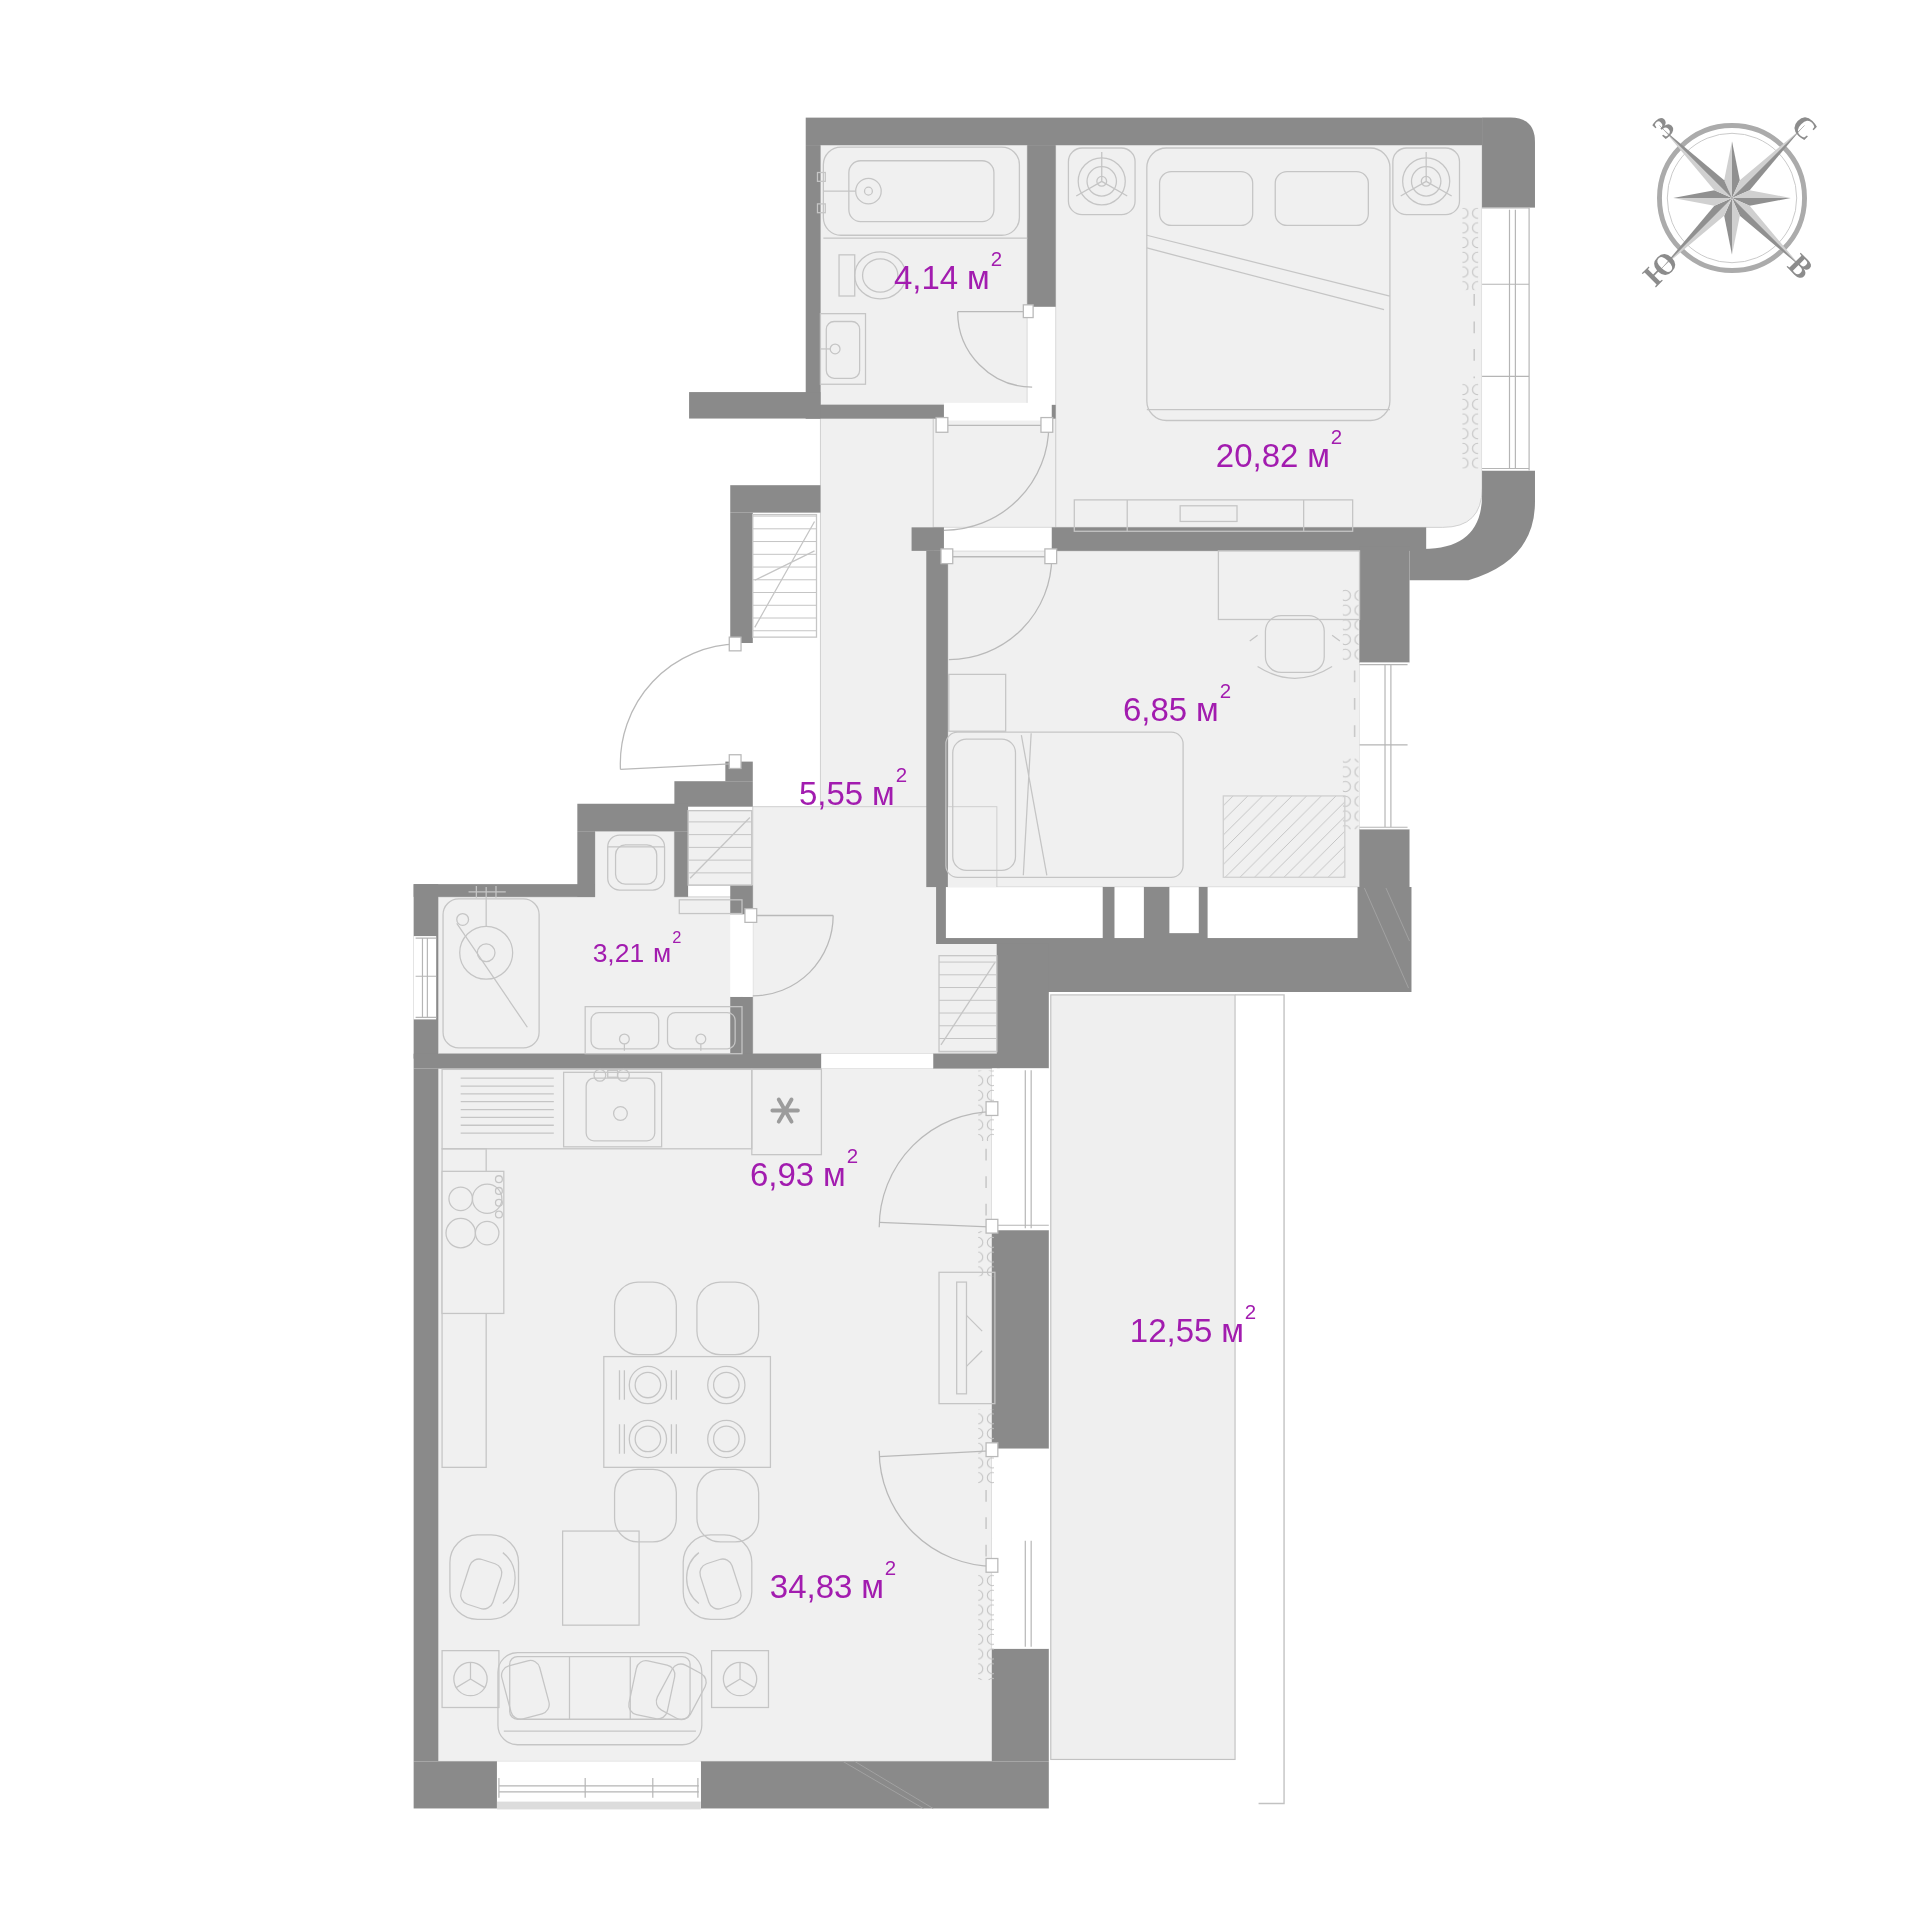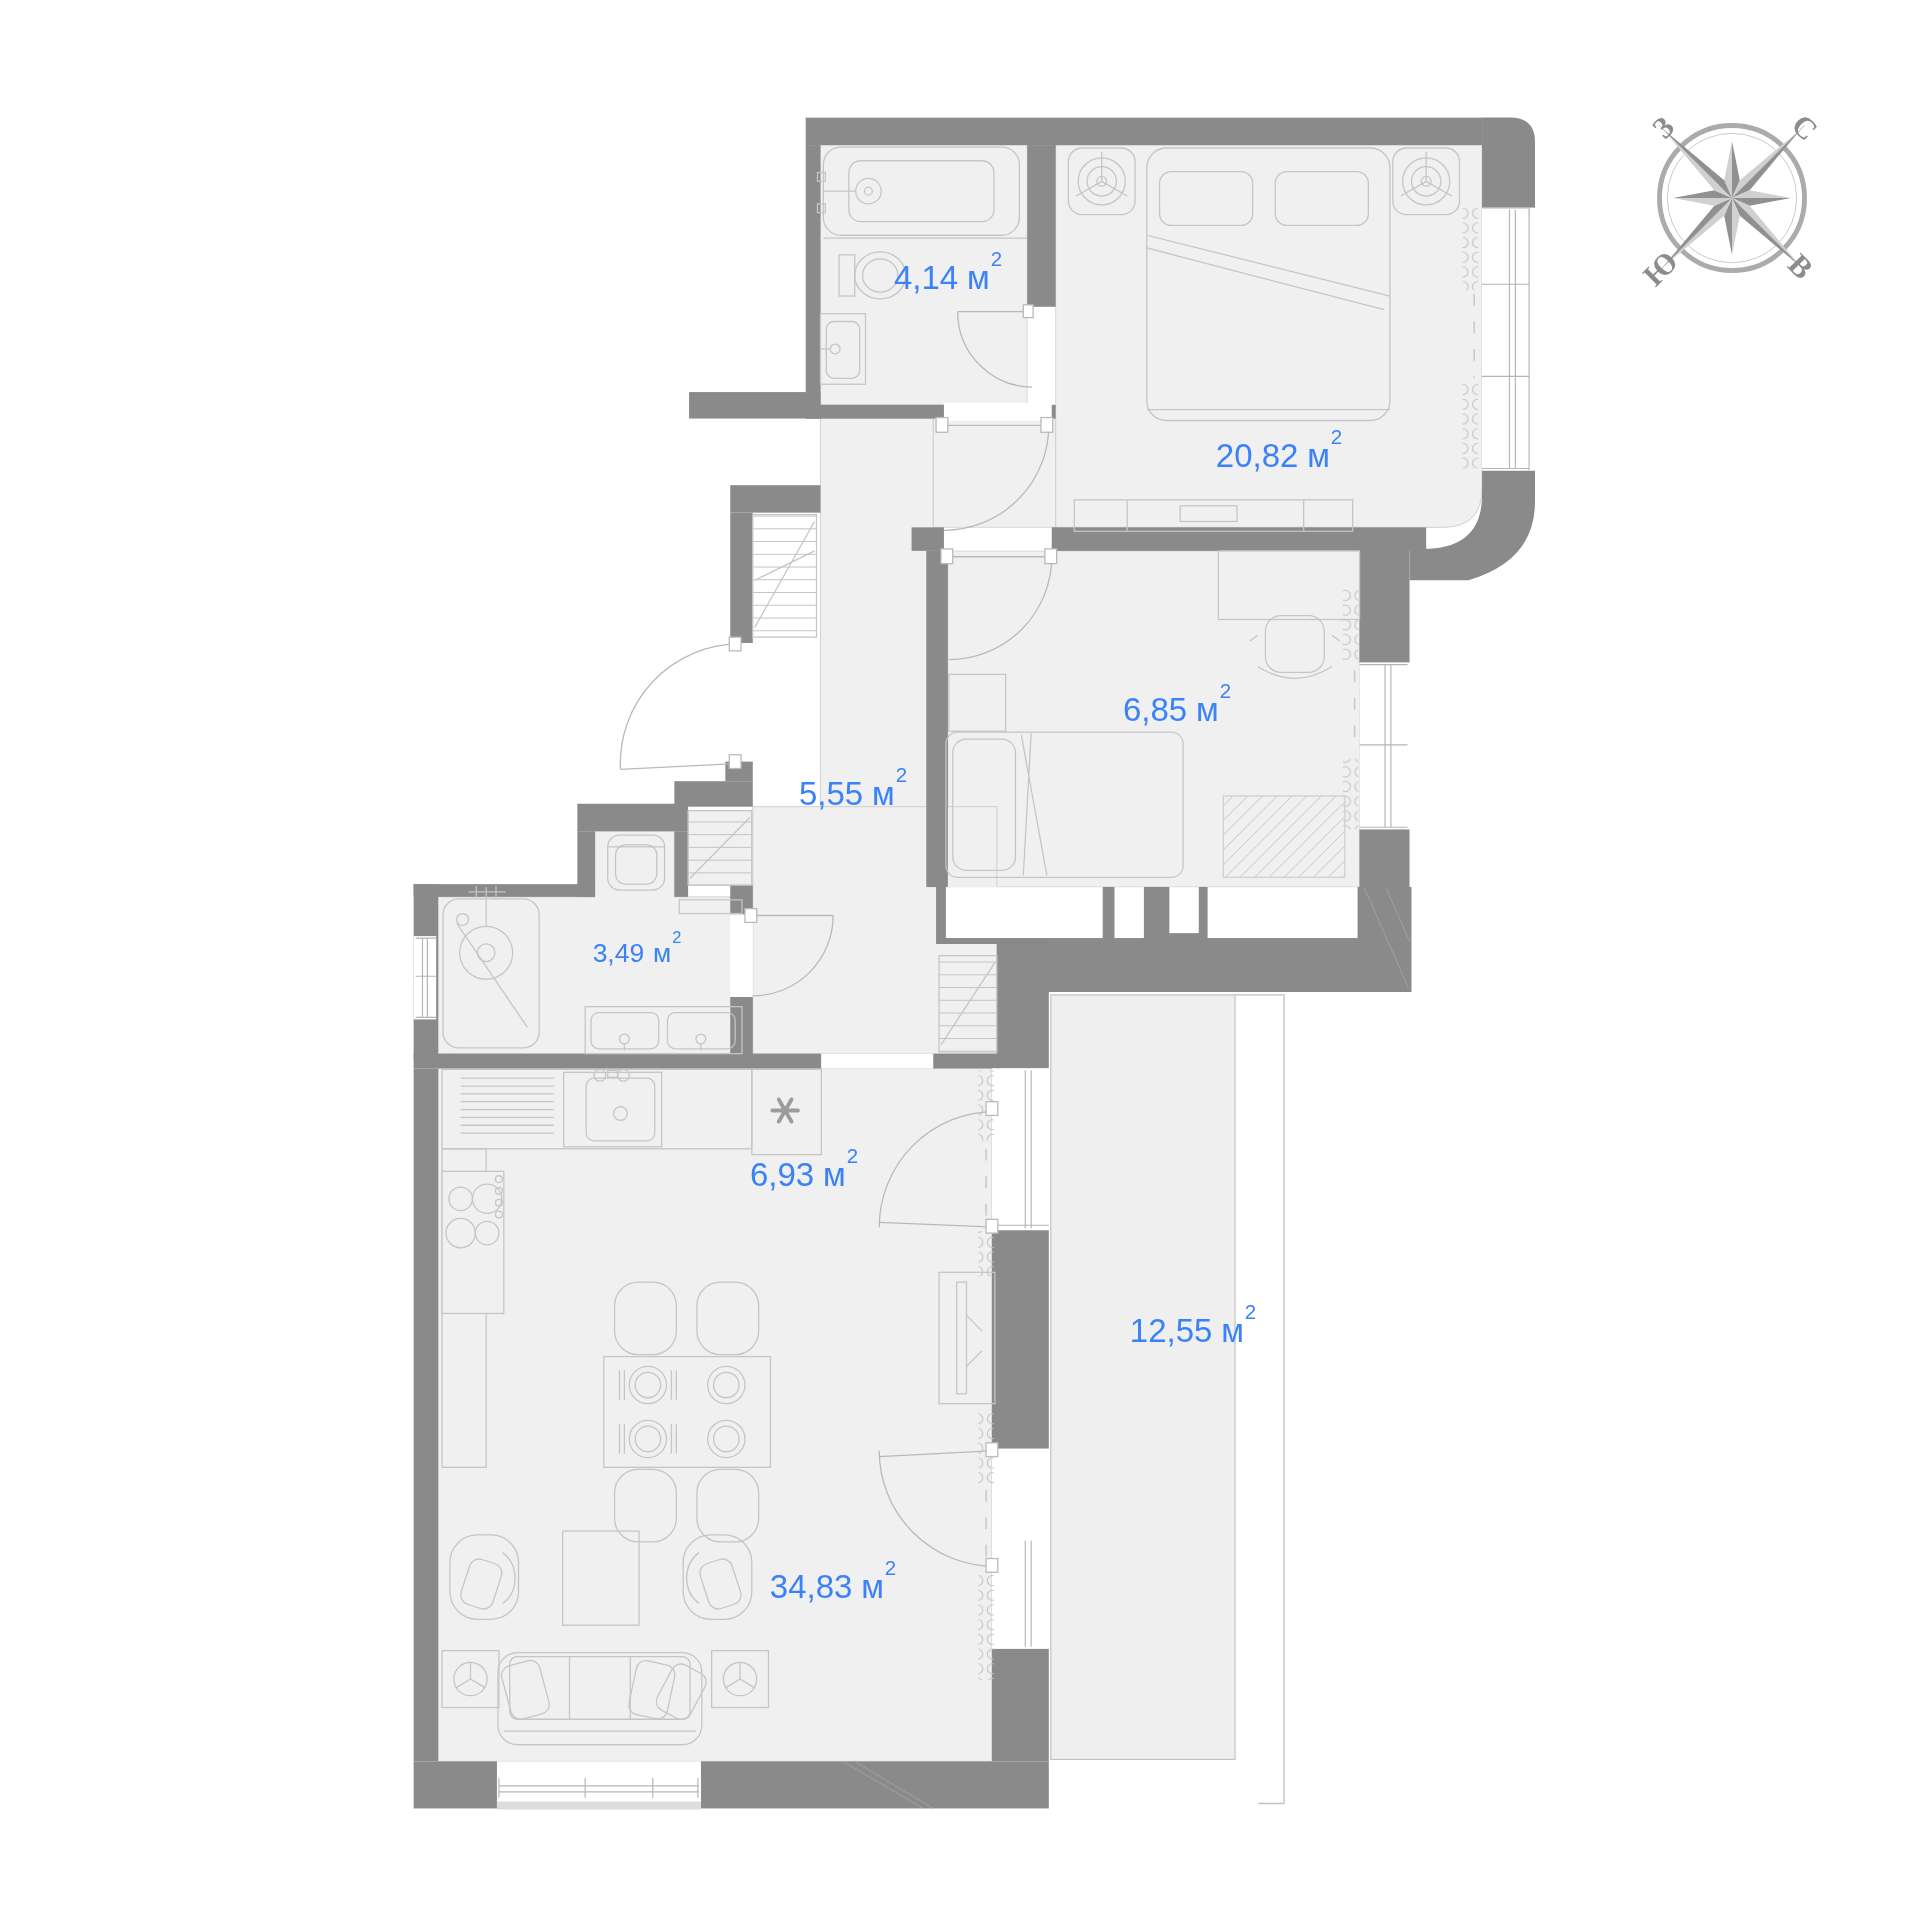--- a/index.html
+++ b/index.html
@@ -1,19 +1,19 @@
 <!DOCTYPE html>
 <html><head>
 <meta charset="utf-8">
 <style>
   html,body{margin:0;padding:0;background:#ffffff;}
   .stage{position:relative;width:1930px;height:1930px;background:#ffffff;overflow:hidden;
          font-family:"Liberation Sans", sans-serif;}
   .stage svg{position:absolute;left:0;top:0;}
-  .room-label{position:absolute;transform:translate(-50%,-50%);color:#3b82f6;
+  .room-label{position:absolute;transform:translate(-50%,-50%);color:#a21caf;
               font-family:"Liberation Sans", sans-serif;white-space:nowrap;}
   .room-label.lg{font-size:33px;}
   .room-label.sm{font-size:26.5px;}
   .room-label .unit{margin-left:8.8px;}
   .room-label sup{font-size:0.62em;position:relative;top:-0.55em;margin-left:1px;}
   .compass-letter{font-family:"Liberation Serif", serif;font-weight:bold;
                   font-size:31px;fill:#8c8c8c;}
 </style>
 </head>
 <body>
@@ -396,21 +396,21 @@
 <div class="room-label lg" style="left:1279px;top:455px">
   <span>20,82</span><span class="unit">м</span><sup>2</sup>
 </div>
 <div class="room-label lg" style="left:1177px;top:709px">
   <span>6,85</span><span class="unit">м</span><sup>2</sup>
 </div>
 <div class="room-label lg" style="left:853px;top:793px">
   <span>5,55</span><span class="unit">м</span><sup>2</sup>
 </div>
 <div class="room-label sm" style="left:637px;top:953px">
-  <span>3,49</span><span class="unit">м</span><sup>2</sup>
+  <span>3,21</span><span class="unit">м</span><sup>2</sup>
 </div>
 <div class="room-label lg" style="left:804px;top:1174px">
   <span>6,93</span><span class="unit">м</span><sup>2</sup>
 </div>
 <div class="room-label lg" style="left:1193px;top:1330px">
   <span>12,55</span><span class="unit">м</span><sup>2</sup>
 </div>
 <div class="room-label lg" style="left:833px;top:1586px">
   <span>34,83</span><span class="unit">м</span><sup>2</sup>
 </div>

